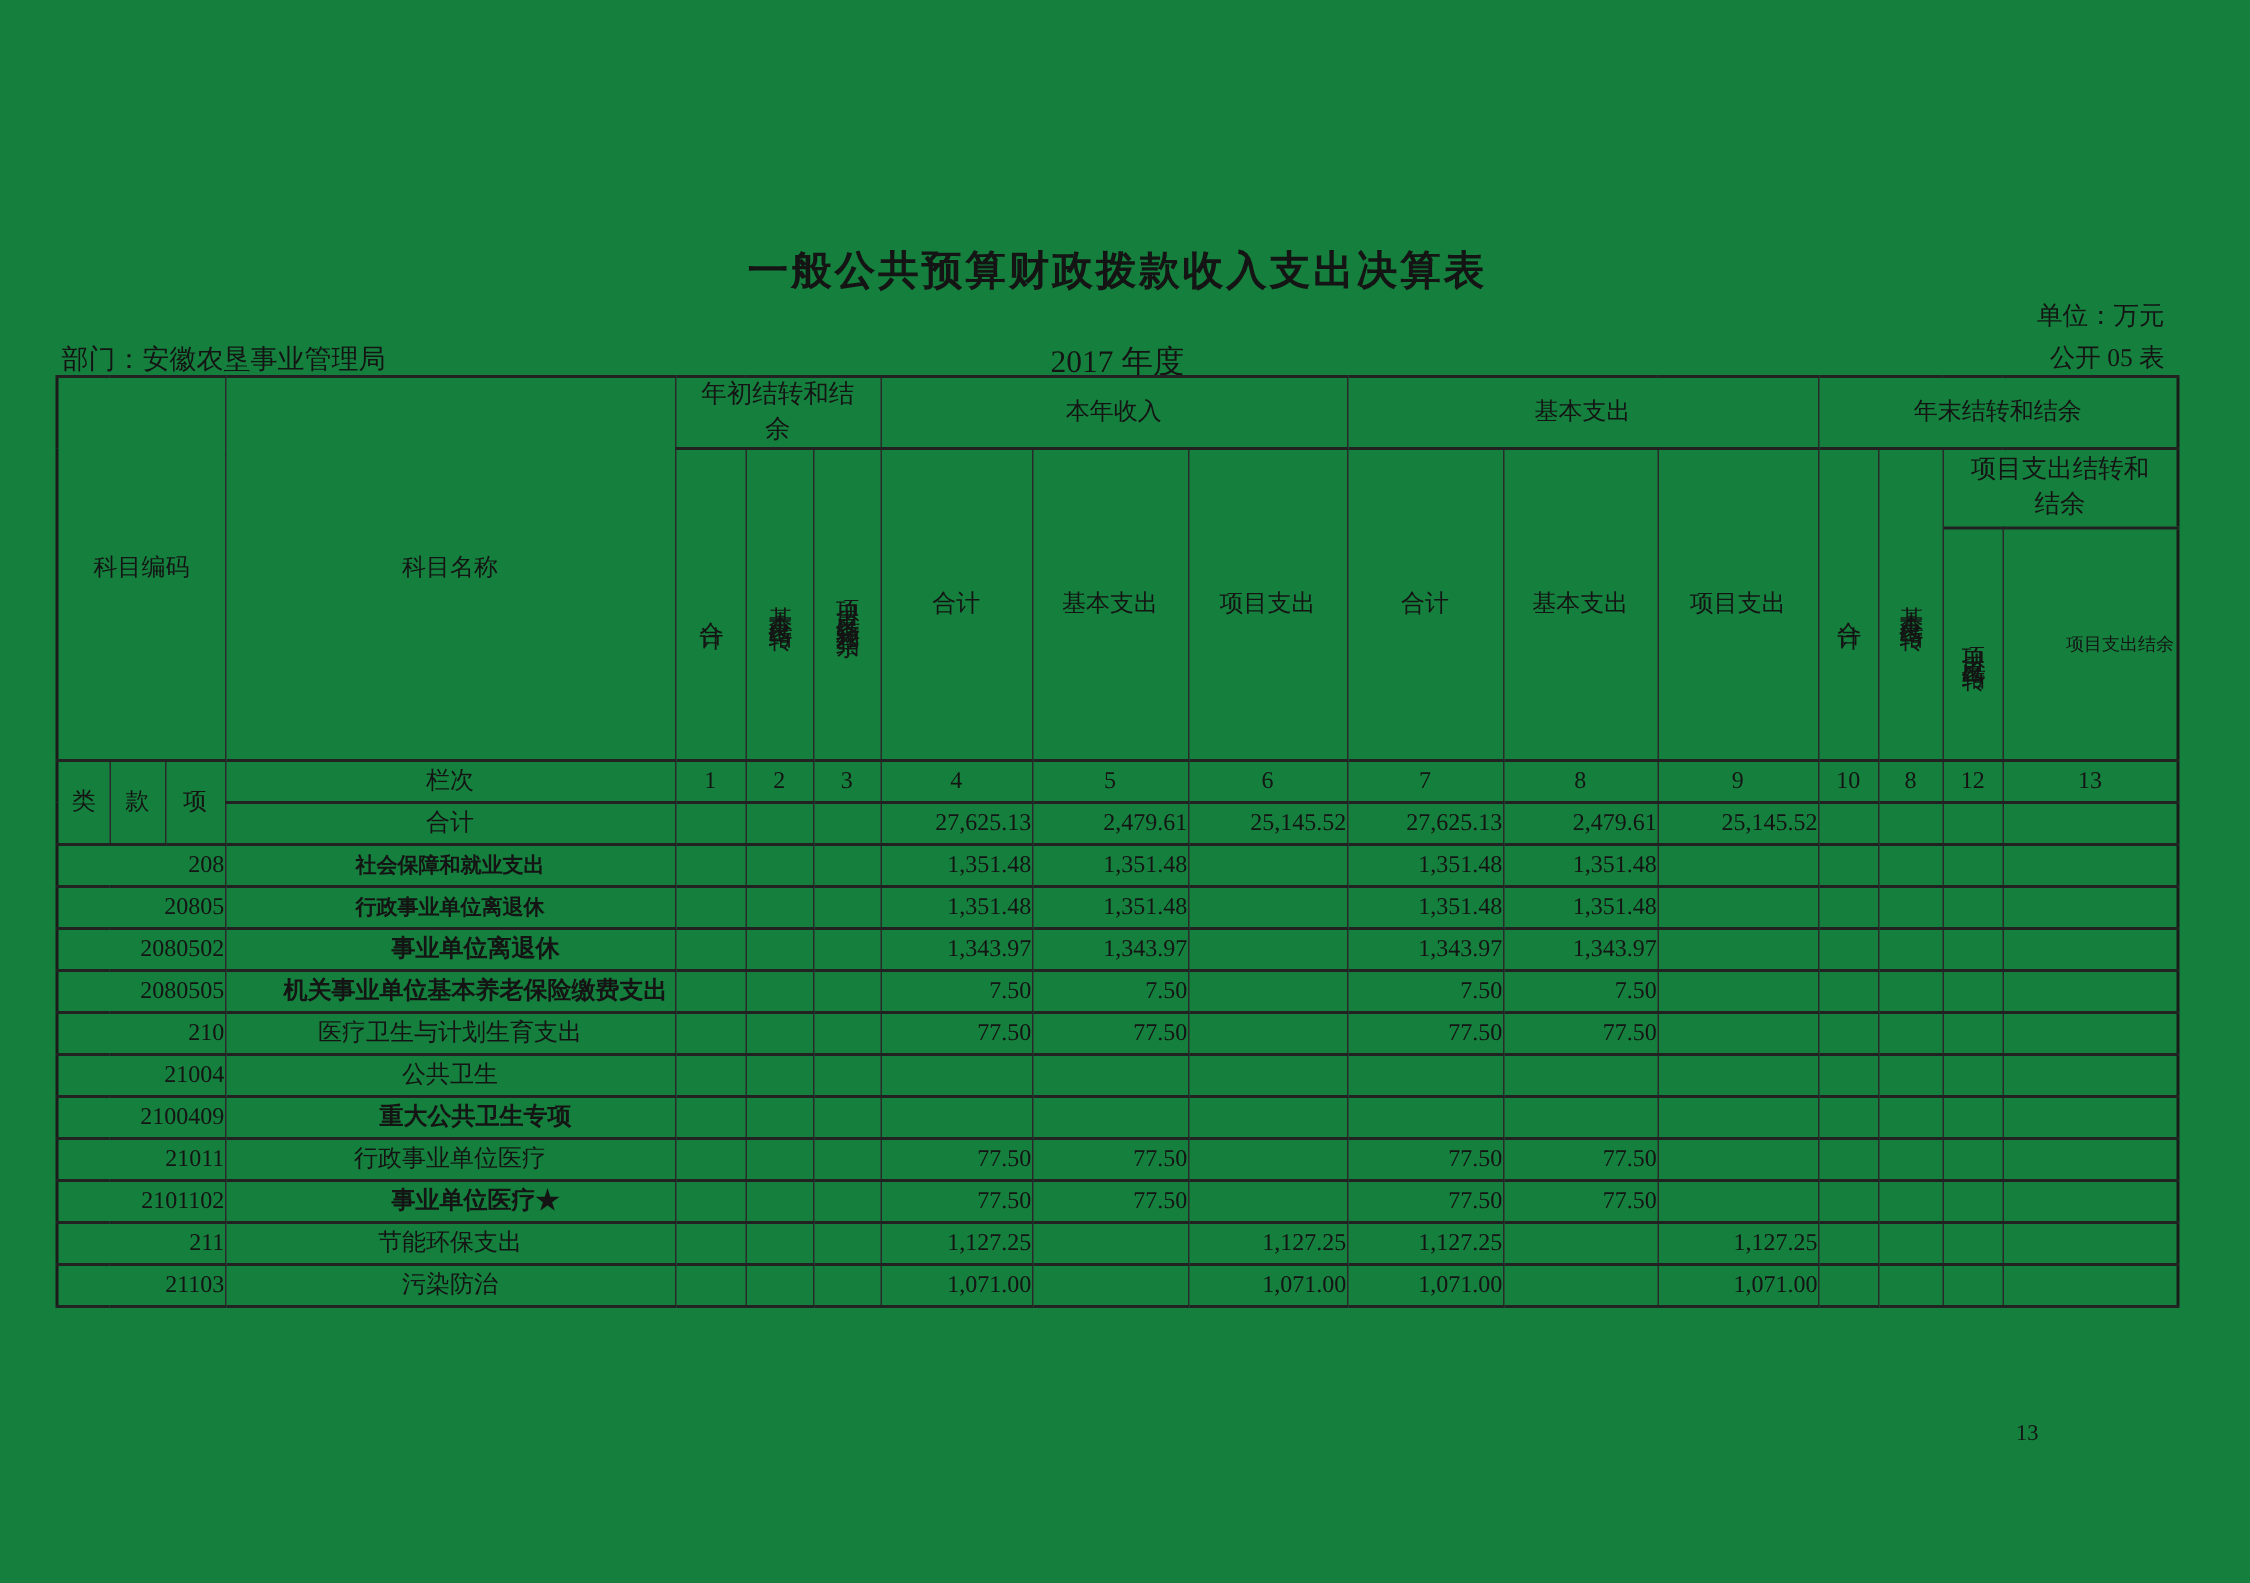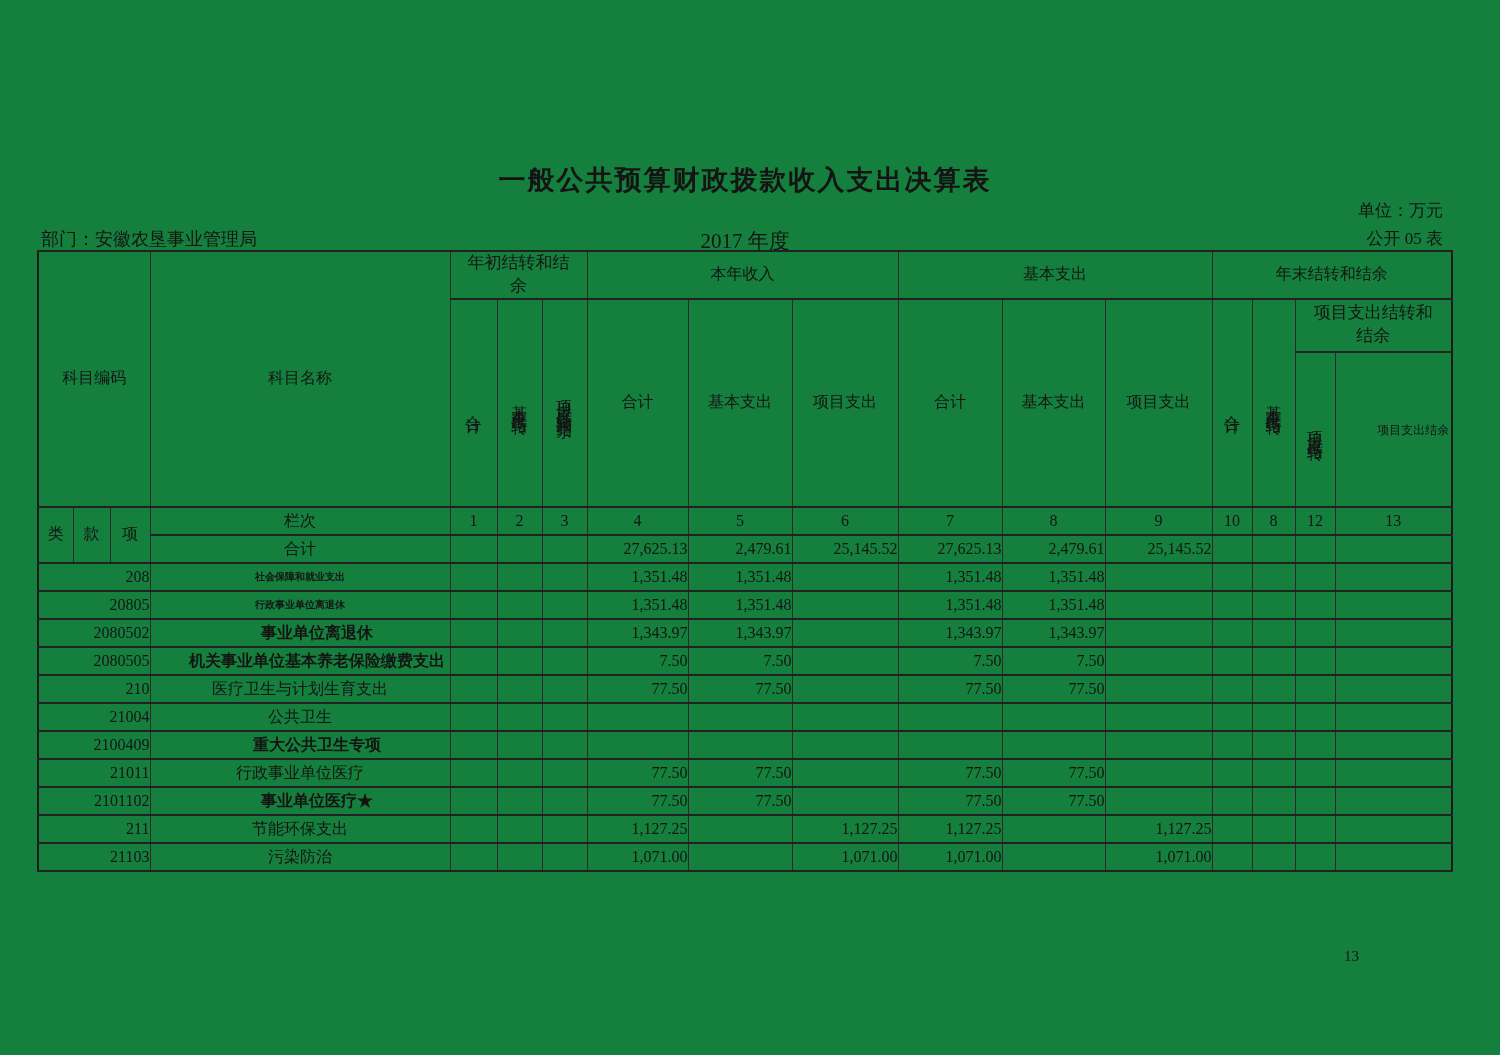--- a/index.html
+++ b/index.html
@@ -22,21 +22,21 @@
   .r1{height:47px;} .r2{height:53px;} .r3{height:155px;} .r4{height:28px;} .r5{height:28px;}
   tbody tr{height:28px;}
   .vtext{writing-mode:vertical-rl;text-orientation:upright;letter-spacing:3px;
         display:inline-block;line-height:1.1;}
   .wrap6{display:inline-block;width:108px;font-size:17px;line-height:1.35;font-family:Liberation Serif, serif;}
   .wrap7{display:inline-block;width:128px;font-size:17px;line-height:1.35;}
   .wrap4{display:inline-block;width:74px;font-size:12px;line-height:1.35;margin-left:40px;}
   .grp{font-size:17px;}
   td.name{ text-align:center;padding:1px 8px;font-size:17px;vertical-align:middle;line-height:1.25;}
   td.name.indent{text-indent:34px;font-weight:bold;}
-  td.name.bold-name{font-family:"Liberation Sans",sans-serif;font-weight:bold;font-size:10px;}
+  td.name.bold-name{font-family:"Liberation Sans",sans-serif;font-weight:bold;font-size:14px;}
   td.code{text-align:right;padding:1px 8px;font-size:16px;vertical-align:middle;}
   td.num{text-align:right;padding:1px 9px;font-size:16px;vertical-align:middle;}
   td.colnum{text-align:center;font-size:15px;vertical-align:middle;}
   th.codesub{font-size:17px;}
 </style>
 </head>
 <body>
 
 <div class="page">
   <div class="doc-title">一般公共预算财政拨款收入支出决算表</div>

